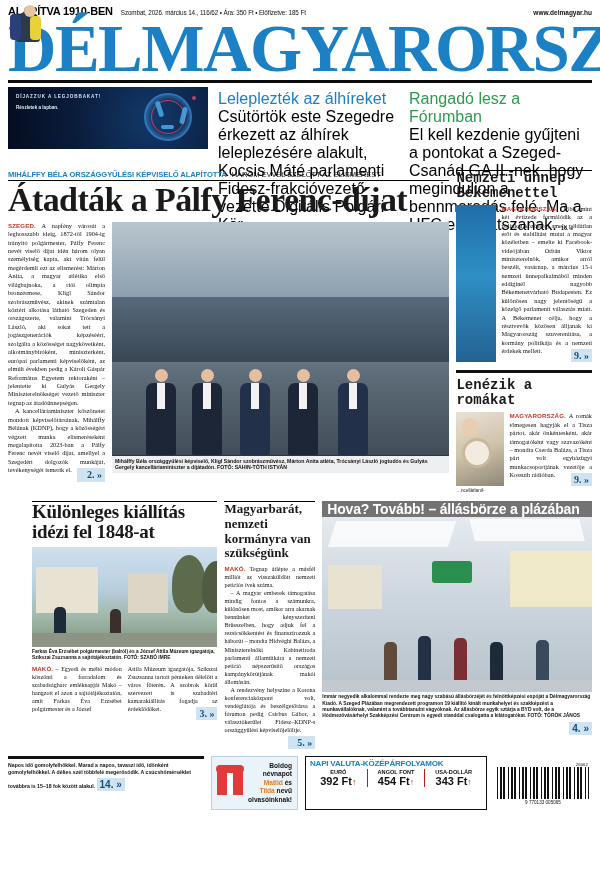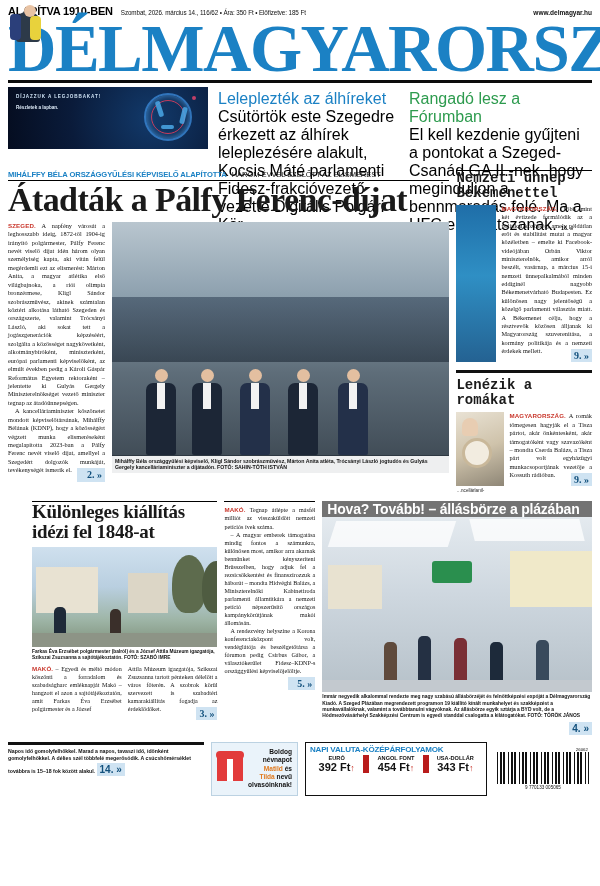--- a/index.html
+++ b/index.html
@@ -174,21 +174,21 @@
   .gift { width:26px; height:24px; background:#e23b3b; position:relative; flex:none;}
   .gift:before{ content:""; position:absolute; left:10px; top:0; width:6px; height:24px; background:#fff;}
   .gift:after{ content:""; position:absolute; left:-1px; top:-6px; width:28px; height:8px;
                background:#e23b3b; border-radius:4px;}
   .nd-text { font-size:6.6px; font-weight:bold; line-height:1.28; color:#111; text-align:right; flex:1;}
   .nd-text .hl { color:#e07a1f; }
 
   .fx { flex:none; width:182px; border:1px solid #111; padding:2px 4px;}
   .fx-title { color:#1b81c4; font-weight:bold; font-size:8px; letter-spacing:-0.2px;}
   .fx-grid { display:flex; margin-top:1px;}
-  .fx-cell { flex:1; text-align:center; border-left:6px solid #b91c1c; padding:0 1px;}
+  .fx-cell { flex:1; text-align:center; border-left:1px solid #b91c1c; padding:0 1px;}
   .fx-cell:first-child { border-left:none;}
   .fx-name { font-size:5.6px; font-weight:bold; color:#111;}
   .fx-val { font-size:11px; font-weight:bold; color:#111; white-space:nowrap;}
   .fx-val .up { color:#c9372c; font-size:9px;}
   .barcode { flex:none; width:98px; display:flex; flex-direction:column; align-items:center; justify-content:center;}
   .bars { width:92px; height:32px;
      background: repeating-linear-gradient(90deg,#111 0 1px,#fff 1px 3px,#111 3px 5px,#fff 5px 6px,#111 6px 8px,#fff 8px 11px);}
   .bc-num { font-size:4.6px; margin-top:1px; color:#111;}
   .bc-top { font-size:4.4px; color:#111; align-self:flex-end; margin-right:4px;}
 </style>
@@ -361,20 +361,21 @@
           <p class="first">
             <span>Attila Múzeum igazgatója, Szikszai Zsuzsanna tartott pénteken délelőtt a város főterén. A szobrok körül szervezett is szabadtéri kamarakiállítás fogadja az érdeklődőket.</span>
             <span class="pagebox">3. »</span>
           </p>
         </div>
       </div>
     </div>
 
     <div class="bcol2">
       <div class="rule-thin"></div>
+      <h2 class="b-title-sm">Magyarbarát, nemzeti kormányra van szükségünk</h2>
       <p class="first" style="margin-top:4px;">
         <span class="dateline-tag">MAKÓ.</span>
         <span>Tegnap átlépte a másfél milliót az visszaküldött nemzeti petíciós ívek száma.</span>
       </p>
       <p>– A magyar emberek támogatása mindig fontos a számunkra, különösen most, amikor arra akarnak bennünket kényszeríteni Brüsszelben, hogy adjuk fel a rezsicsökkentést és finanszírozzuk a háborút – mondta Hidvéghi Balázs, a Miniszterelnöki Kabinetiroda parlamenti államtitkára a nemzeti petíció népszerűsítő országos kampánykörútjának makói állomásán.</p>
       <p>
         <span>A rendezvény helyszíne a Korona konferenciaközpont volt, vendéglátója és beszélgetőtársa a fórumon pedig Csirbus Gábor, a választókerület Fidesz–KDNP-s országgyűlési képviselőjelöltje.</span>
         <span class="pagebox">5. »</span>
       </p>
     </div>

